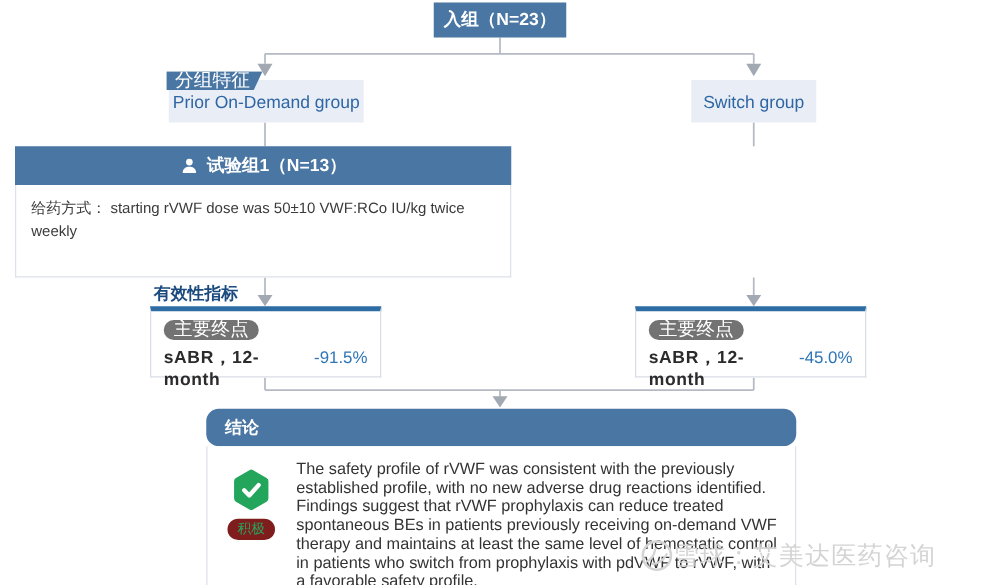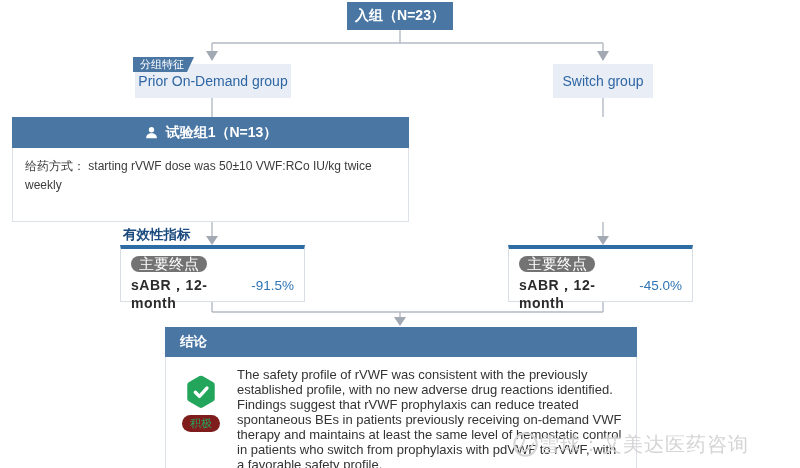--- a/index.html
+++ b/index.html
@@ -16,21 +16,21 @@
 
   .group-box {
     position:absolute; top:64px; height:34px; z-index:1;
     background:#e9eef6; color:#2e66a4; font-size:14px;
     display:flex; align-items:center; justify-content:center;
   }
   .group-left { left:135px; width:156px; }
   .group-right { left:553px; width:100px; }
   .group-tag {
     position:absolute; left:133px; top:57px; z-index:2;
-    background:#4a76a4; color:#fff; font-size:11px; line-height:15px;
+    background:#4a76a4; color:#fff; font-size:15px; line-height:15px;
     padding:0 10px 0 7px;
     clip-path:polygon(0 0, 100% 0, calc(100% - 7px) 100%, 0 100%);
   }
 
   .arm-card { position:absolute; top:117px; z-index:1; }
   .arm-left { left:12px; width:397px; }
   .arm-right { left:422px; width:368px; }
   .arm-header {
     height:31px; background:#4a76a4; color:#fff; font-weight:bold; font-size:14px;
     display:flex; align-items:center; justify-content:center; gap:7px;
@@ -59,21 +59,21 @@
     display:inline-block; background:#737373; color:#fff; font-size:15px;
     line-height:16px; padding:0 8px; border-radius:9px; margin-bottom:5px;
   }
   .endpoint-row { display:flex; align-items:baseline; gap:9px; }
   .endpoint-measure { color:#2b2b2b; font-size:14px; font-weight:bold; letter-spacing:0.5px; }
   .endpoint-value { color:#2e75b6; font-size:13.5px; }
 
   .conclusion-card { position:absolute; left:165px; top:327px; width:472px; z-index:1; }
   .conclusion-header {
     height:30px; background:#4a76a4; color:#fff; font-weight:bold; font-size:13.5px;
-    display:flex; align-items:center; padding-left:15px;
+    display:flex; align-items:center; padding-left:15px;border-radius:10px;
   }
   .conclusion-body {
     background:#fff; border:1px solid #dde2ea; border-top:none;
     display:flex; padding:10px 12px 8px 12px; gap:13px; min-height:105px;
   }
   .sentiment-col { width:46px; flex:none; display:flex; flex-direction:column; align-items:center; gap:6px; padding-top:8px; }
   .seal-icon { width:34px; height:34px; }
   .sentiment-pill {
     background:#7f1d1d; color:#27a35c; font-size:11px; line-height:17px;
     padding:0 8px; border-radius:9px; white-space:nowrap;

